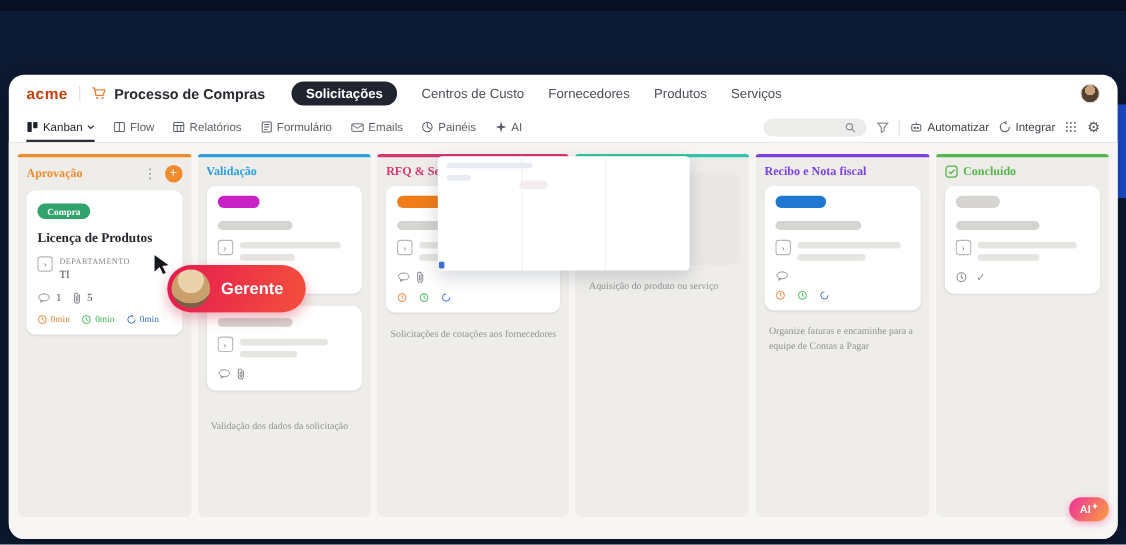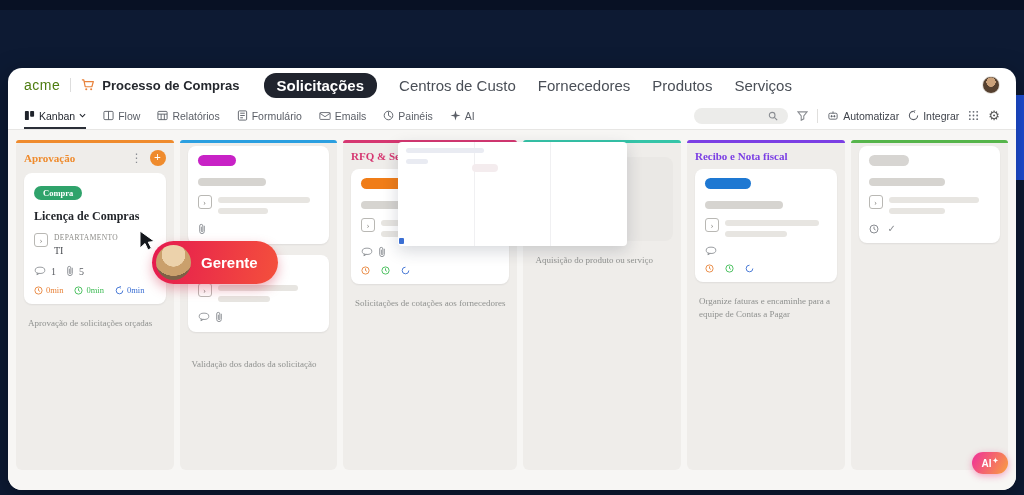--- a/index.html
+++ b/index.html
@@ -6,25 +6,25 @@
   body { font-family:"Liberation Sans", sans-serif; }
   .stage { position:relative; width:1024px; height:495px; background:#0d1a33; overflow:hidden; }
   .stage-topstrip { position:absolute; top:0; left:0; width:100%; height:10px; background:#081124; }
   .edge-glow { position:absolute; right:0; top:95px; width:9px; height:85px; background:#1d4fd8; }
 
   
   .app { position:absolute; left:8px; top:68px; width:1008px; height:422px; background:#fff; border-radius:14px; box-shadow:0 6px 24px rgba(0,0,0,.35); }
 
   
   .topbar { display:flex; align-items:center; height:34px; padding:0 16px; position:relative; }
-  .brand { color:#4d7c0f; font-weight:normal; font-size:14px; letter-spacing:.5px; }
+  .brand { color:#c2410c; font-weight:bold; font-size:14px; letter-spacing:.5px; }
   .tb-divider { width:1px; height:14px; background:#ddd; margin:0 10px; }
   .board-title { font-weight:bold; font-size:13px; color:#25282e; margin-left:7px; }
   .tabs { display:flex; align-items:center; gap:22px; margin-left:24px; }
-  .tab { font-size:15px; color:#4a4f57; cursor:pointer; }
+  .tab { font-size:12px; color:#4a4f57; cursor:pointer; }
   .tab.active { background:#20242e; color:#fff; padding:4px 13px; border-radius:12px; font-weight:bold; }
   .avatar { position:absolute; right:16px; top:8px; width:18px; height:18px; border-radius:50%;
             background:radial-gradient(circle at 50% 32%, #caa17a 0 34%, #55402f 35% 100%); border:1px solid #e6e3de; }
 
   
   .toolbar { display:flex; align-items:center; height:28px; padding:0 16px; border-bottom:1px solid #e7e6e4; }
   .view { display:flex; align-items:center; gap:4px; font-size:10.5px; color:#5a5e66; margin-right:17px; height:100%; cursor:pointer; }
   .view.active { color:#1f232b; font-weight:normal; box-shadow:inset 0 -2px 0 #2b2f38; }
   .view svg { display:block; }
   .toolbar-right { margin-left:auto; display:flex; align-items:center; gap:9px; }
@@ -223,21 +223,21 @@
 
       <div class="col">
         <div class="col-accent" style="background:#ef8b2d"></div>
         <div class="col-head" style="color:#ef8b2d">
           <span class="col-name">Aprovação</span>
           <span class="kebab">⋮</span>
           <span class="add-btn">+</span>
         </div>
         <div class="card">
           <span class="badge badge-compra">Compra</span>
-          <div class="card-title">Licença de Compras</div>
+          <div class="card-title">Licença de Produtos</div>
           <div class="field">
             <span class="field-ic">›</span>
             <span>
               <div class="field-label">DEPARTAMENTO</div>
               <div class="field-value">TI</div>
             </span>
           </div>
           <div class="meta-row">
             <svg width="12" height="10" viewBox="0 0 14 11" fill="none" stroke="#8a8d92">
                 <ellipse cx="7" cy="4.7" rx="5.6" ry="3.7"></ellipse>
@@ -266,25 +266,27 @@
             </span>
             <span class="time t-blue">
               <svg width="9" height="9" viewBox="0 0 10 10" fill="none" stroke="currentColor">
                   <path d="M8.7 5A3.7 3.7 0 1 1 5 1.3"></path>
                   <path d="M5 1.3L6.6.5M5 1.3l1.4 1.2"></path>
                 </svg>
               <span>0min</span>
             </span>
           </div>
         </div>
-        <div class="col-desc">Aprovação de solicitações orçadas</div>
       </div>
 
       <div class="col">
         <div class="col-accent" style="background:#2b9fe0"></div>
+        <div class="col-head" style="color:#2b9fe0">
+          <span class="col-name">Validação</span>
+        </div>
         <div class="card">
           <div class="skel skel-badge bdg-magenta" style="width:38px"></div>
           <div class="skel" style="width:68px; margin-top:12px"></div>
           <div class="field">
             <span class="field-ic">›</span>
             <span class="skelcol">
               <span class="skel light" style="width:92px"></span>
               <span class="skel light" style="width:50px"></span>
             </span>
           </div>
@@ -411,20 +413,27 @@
                   <path d="M8.7 5A3.7 3.7 0 1 1 5 1.3"></path>
                 </svg>
               </span>
           </div>
         </div>
         <div class="col-desc">Organize faturas e encaminhe para a equipe de Contas a Pagar</div>
       </div>
 
       <div class="col">
         <div class="col-accent" style="background:#56b54b"></div>
+        <div class="col-head" style="color:#56b54b">
+          <svg width="12" height="12" viewBox="0 0 12 12" fill="none" stroke="#56b54b" stroke-width="1.2" style="margin-right:5px">
+              <rect x="1" y="1" width="10" height="10" rx="2.5"></rect>
+              <path d="M3.5 6l1.8 1.8L8.8 4.4"></path>
+            </svg>
+          <span class="col-name">Concluído</span>
+        </div>
         <div class="card">
           <div class="skel skel-badge bdg-gray" style="width:40px"></div>
           <div class="skel" style="width:76px; margin-top:12px"></div>
           <div class="field">
             <span class="field-ic">›</span>
             <span class="skelcol">
               <span class="skel light" style="width:90px"></span>
               <span class="skel light" style="width:56px"></span>
             </span>
           </div>

